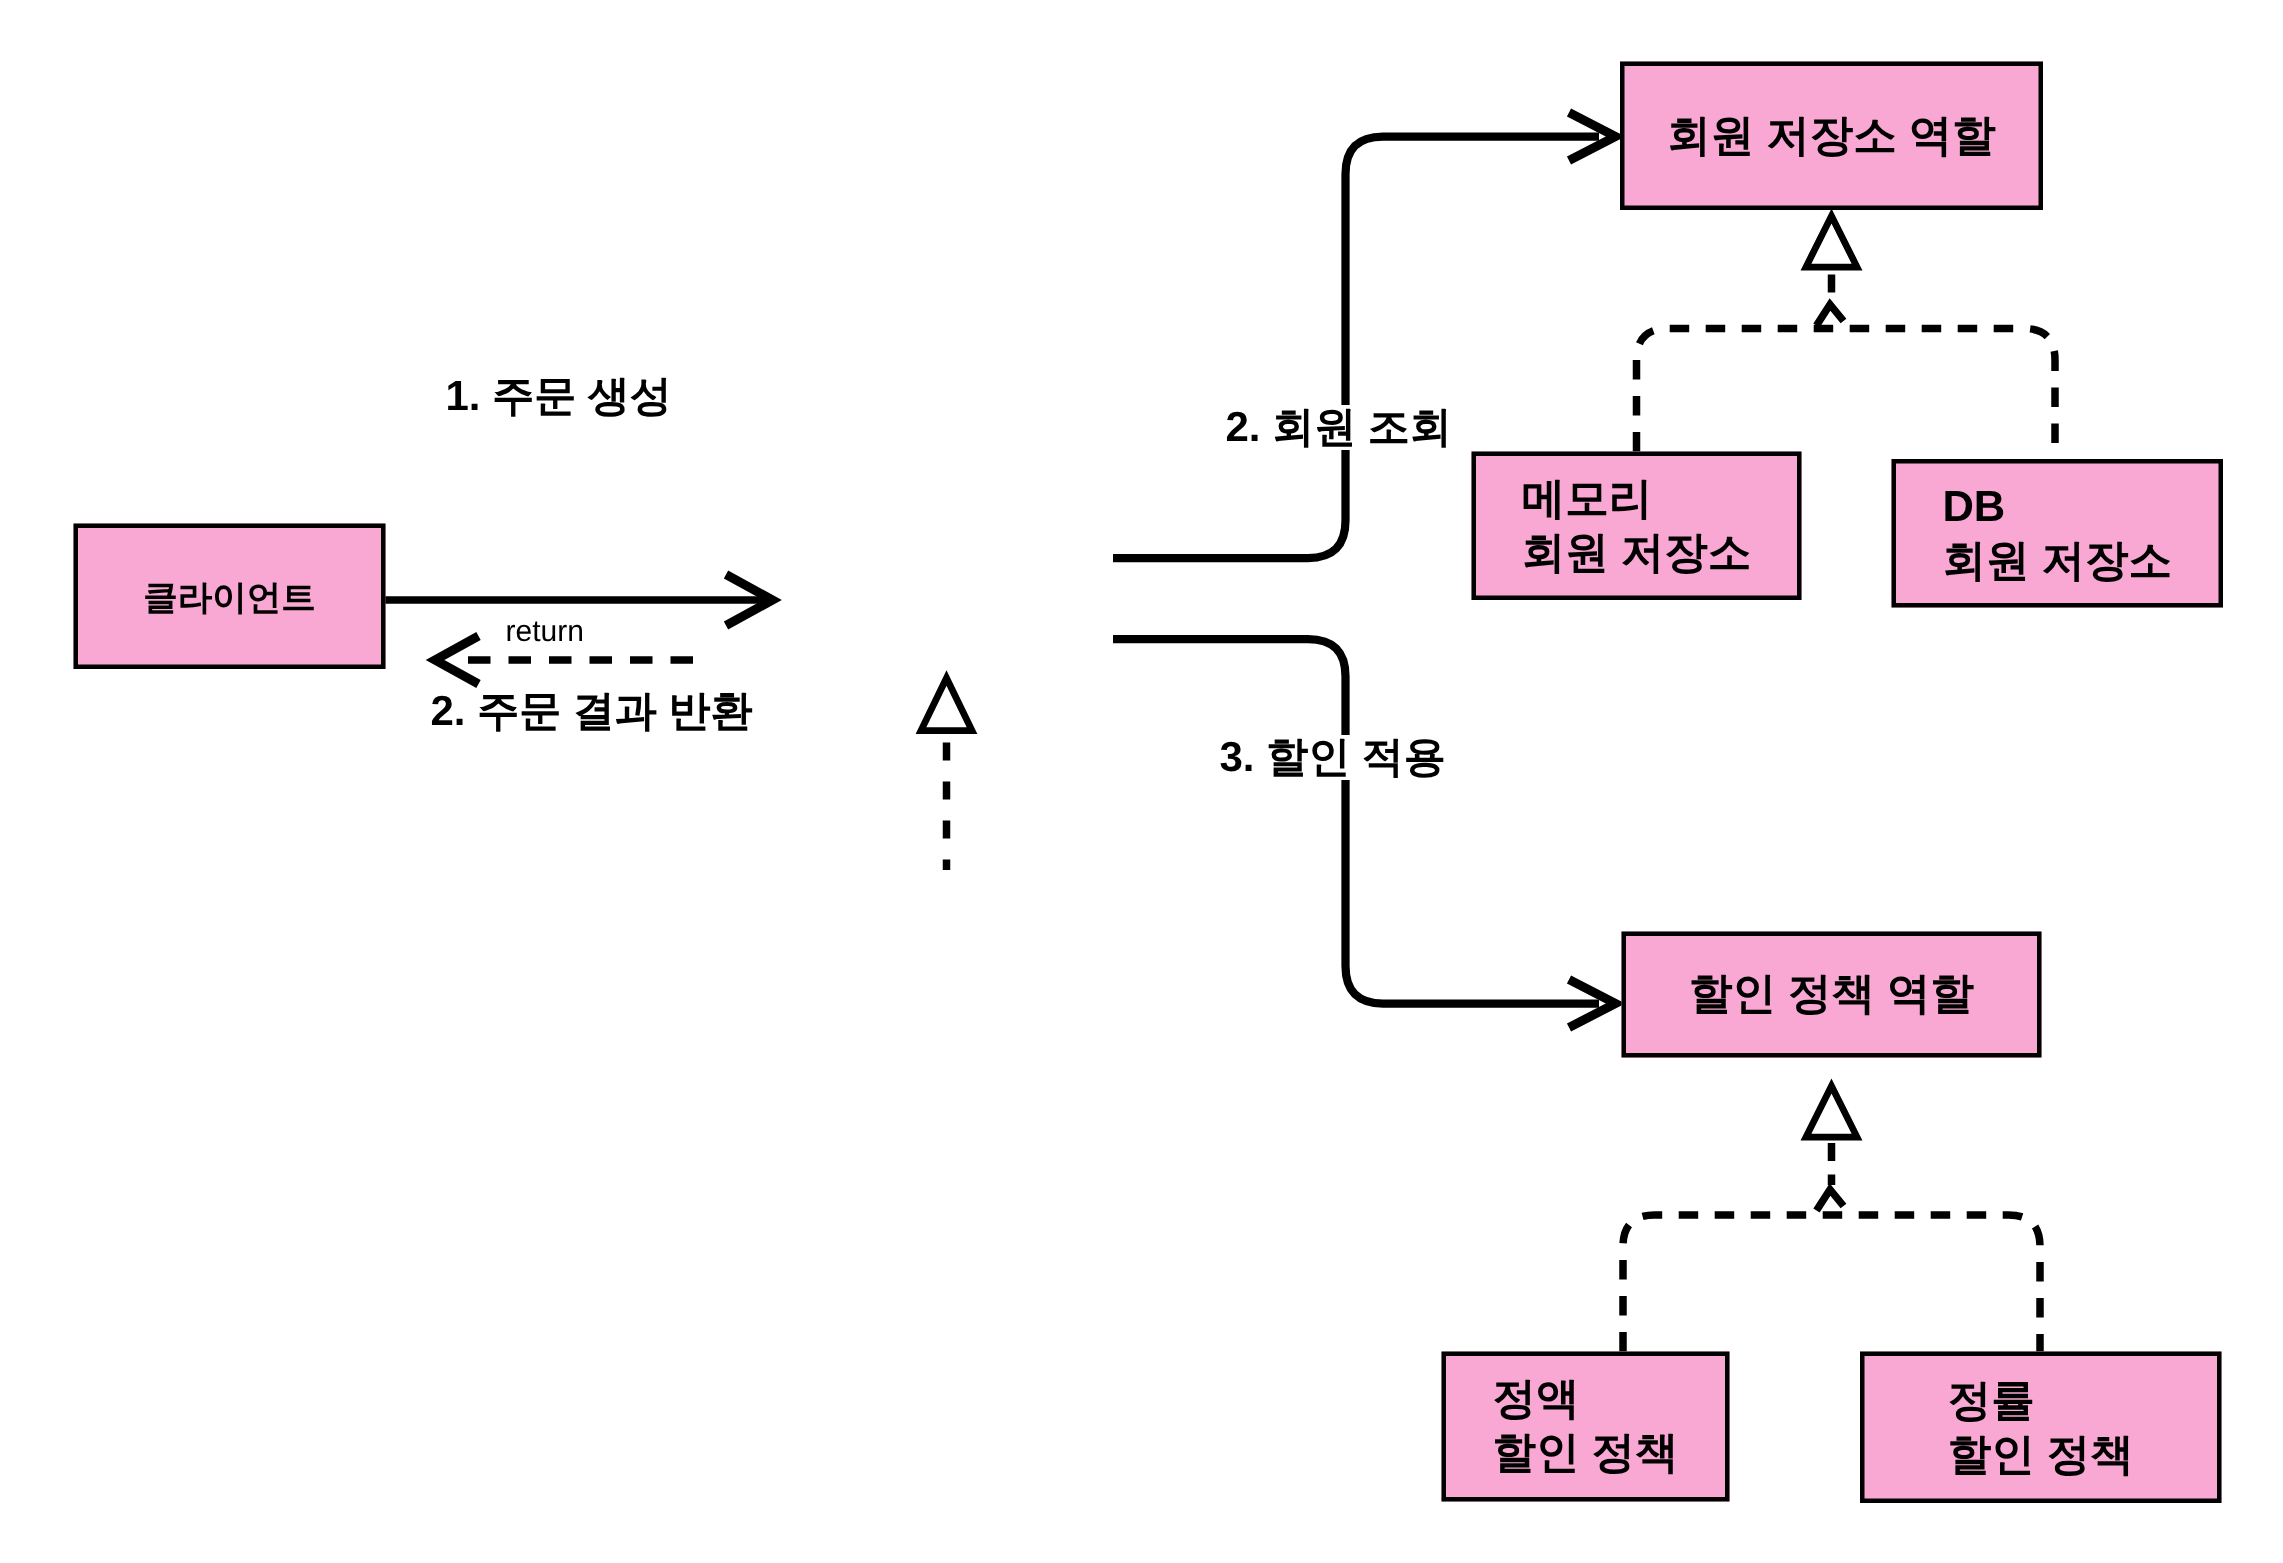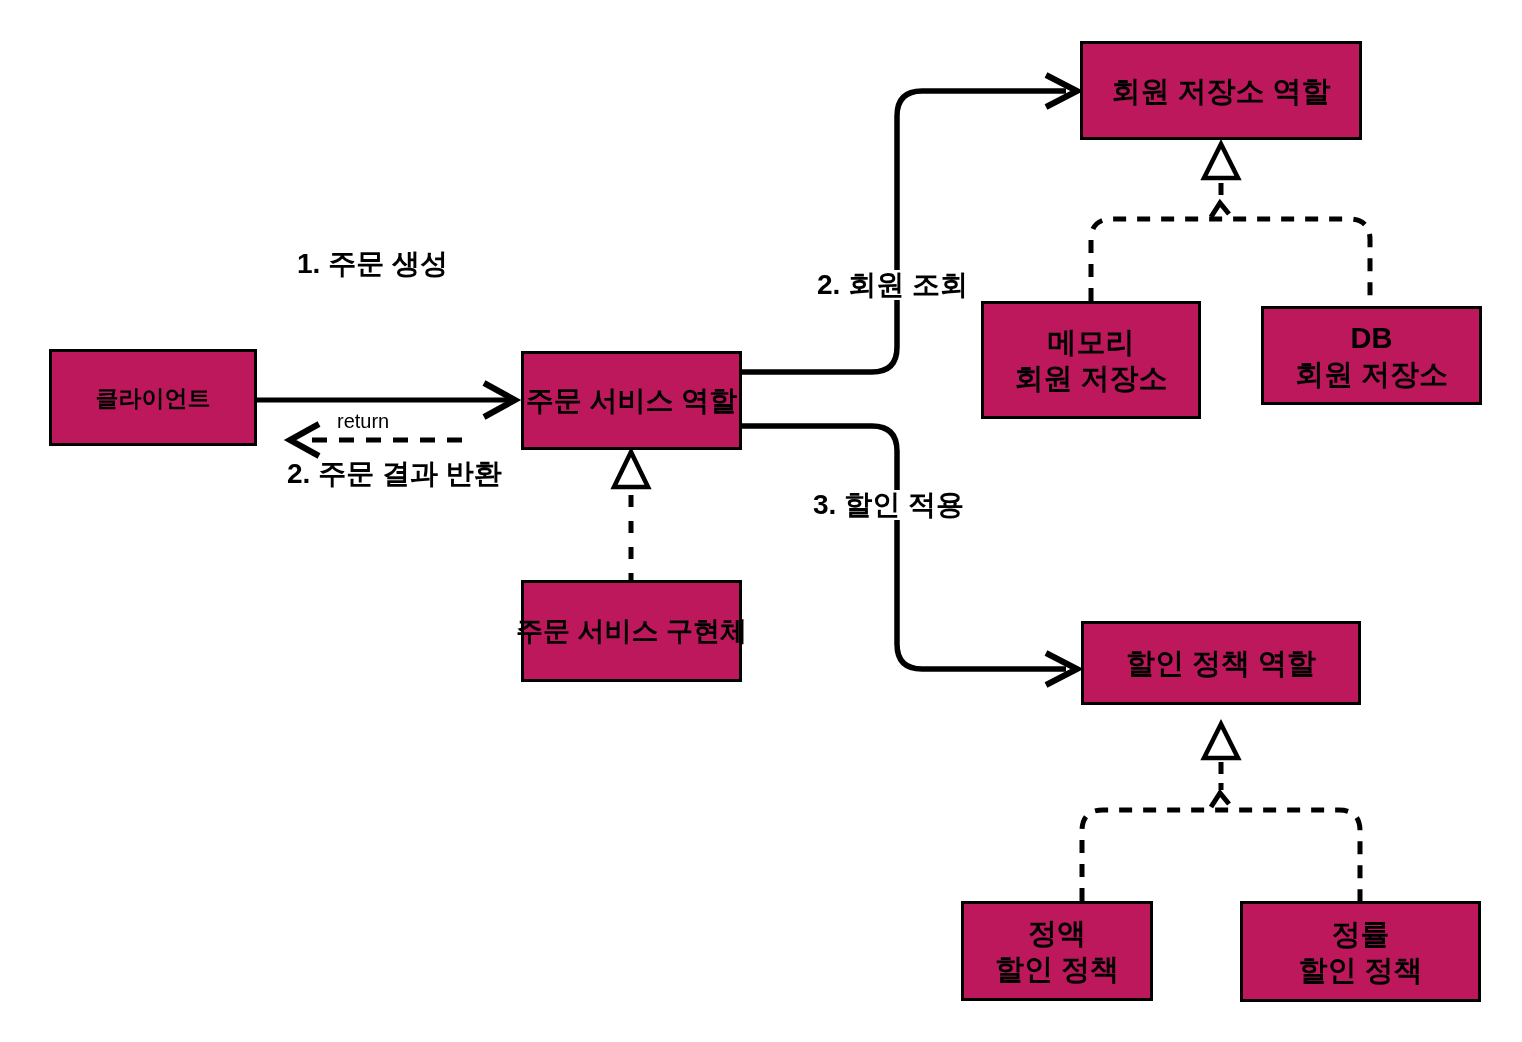--- a/index.html
+++ b/index.html
@@ -9,25 +9,25 @@
     background:#ffffff;
     font-family:"Liberation Sans","DejaVu Sans",sans-serif;
     color:#000;
     overflow:hidden;
   }
   .layer{position:absolute;left:0;top:0;}
   .box{
     position:absolute;
     box-sizing:border-box;
     border:3px solid #000;
-    background:#be185d;
+    background:#f9a8d4;
     display:flex;
     align-items:center;
     justify-content:center;
-    text-align:center;
+    text-align:left;
     font-weight:bold;
     font-size:29px;
     line-height:36px;
     white-space:nowrap;
   }
   .box .lines div{white-space:nowrap;}
   .anno{
     position:absolute;
     font-size:28px;
     line-height:30px;
@@ -71,33 +71,27 @@
       <path d="M1221,762 L1221,790" stroke-width="5" stroke-dasharray="12 9"></path>
       <path d="M1211,807 L1220,793 L1229,804" stroke-width="5"></path>
       <path d="M1082,901 L1082,831 Q1082,810 1103,810 L1339,810 Q1360,810 1360,831 L1360,901" stroke-width="5" stroke-dasharray="13 11"></path>
     </g>
   </svg>
 
   <div class="box" style="left:49px;top:349px;width:208px;height:97px;font-size:23px">
     <span>클라이언트</span>
   </div>
 
-  <div class="box" style="left:521px;top:351px;width:221px;height:99px;font-size:28px">
-    <span>주문 서비스 역할</span>
-  </div>
 
-  <div class="box" style="left:521px;top:580px;width:221px;height:102px;font-size:27px">
-    <span>주문 서비스 구현체</span>
-  </div>
 
   <div class="box" style="left:1080px;top:41px;width:282px;height:99px">
     <span>회원 저장소 역할</span>
   </div>
 
-  <div class="box" style="left:981px;top:301px;width:220px;height:118px">
+  <div class="box" style="left:981px;top:301px;width:220px;height:99px">
     <div class="lines">
       <div>메모리</div>
       <div>회원 저장소</div>
     </div>
   </div>
 
   <div class="box" style="left:1261px;top:306px;width:221px;height:99px">
     <div class="lines">
       <div>DB</div>
       <div>회원 저장소</div>

